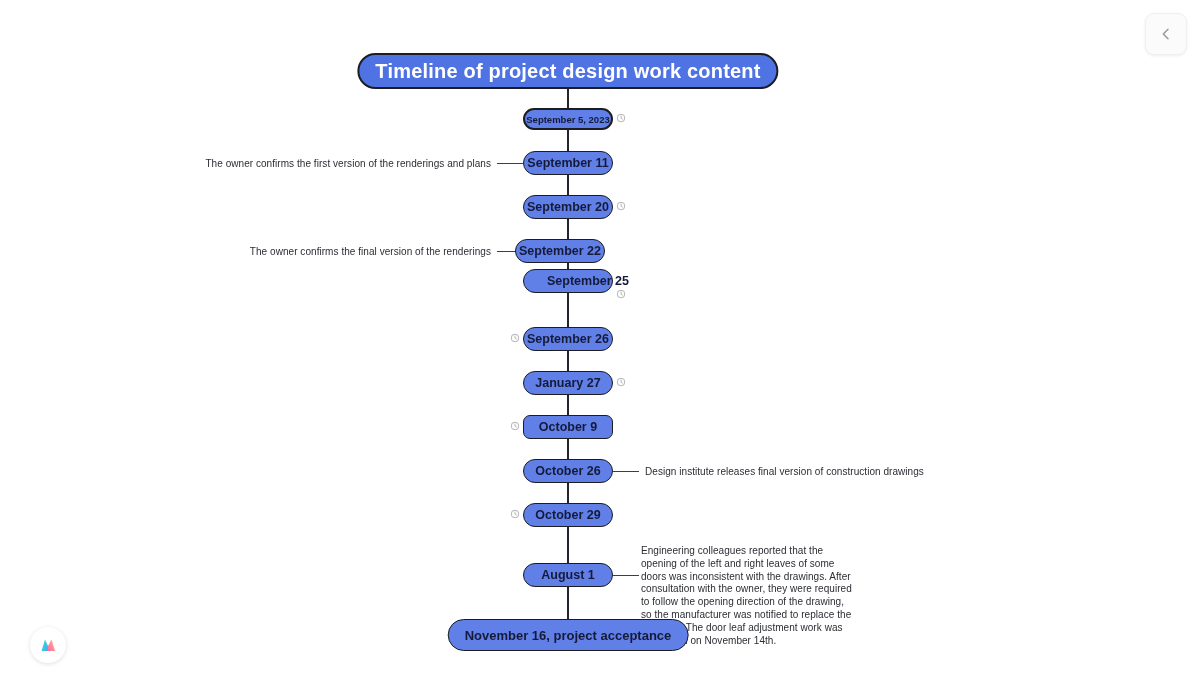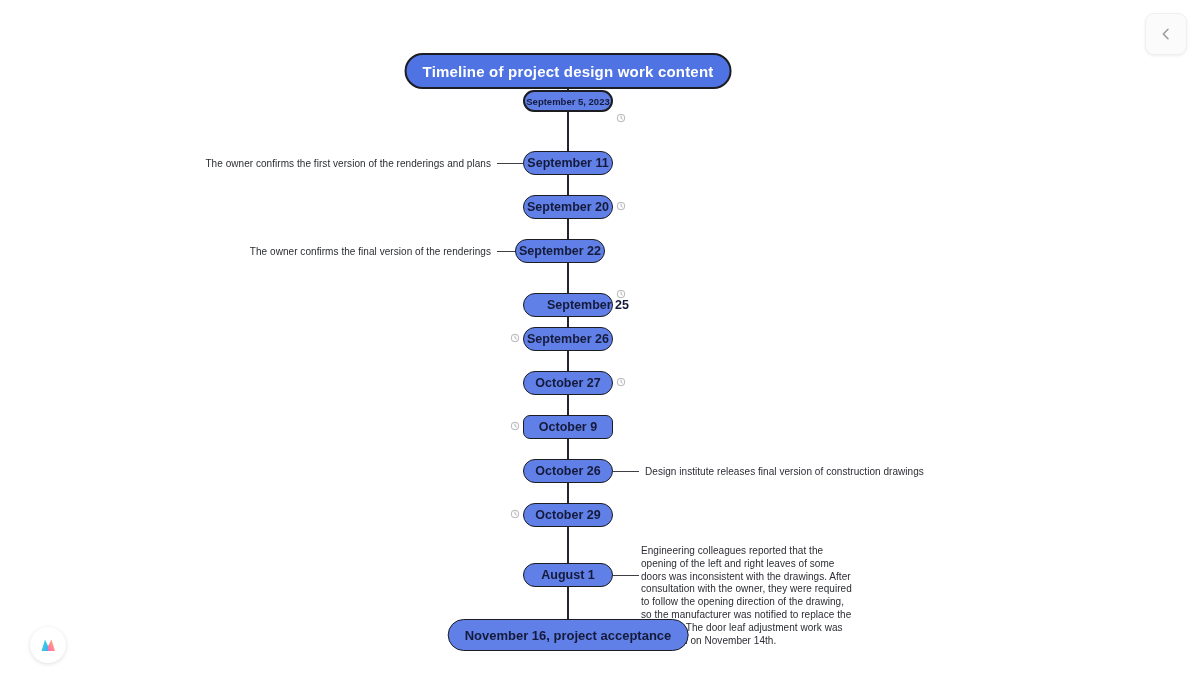--- a/index.html
+++ b/index.html
@@ -68,21 +68,21 @@
     display: flex;
     align-items: center;
     justify-content: center;
     cursor: pointer;
     z-index: 3;
   }
   .node.title-node {
     background: #4f73e3;
     border-width: 2.2px;
     color: #ffffff;
-    font-size: 15px;
+    font-size: 20px;
     letter-spacing: 0.2px;
     height: 36px;
     padding: 0 16px;
     box-shadow: 0 0 0 4px rgba(255,255,255,0.0);
   }
   .node.date-node {
     font-size: 12.5px;
     height: 24px;
     width: 90px;
   }
@@ -158,21 +158,21 @@
         <path d="M11 17 L11 12 L14.5 5.5 L18 17 Z" fill="url(#lgB)"></path>
       </svg>
     </span>
   </div>
 
   <div id="graph-layer">
       <div class="spine" style="top: 88px; height: 547px;"></div>
       <div class="node title-node" style="left: 568px; top: 71px;">
         <span>Timeline of  project design work content</span>
       </div>
-      <div class="node first-node" style="left: 568px; top: 101px;">
+      <div class="node first-node" style="left: 568px; top: 119px;">
         <span>September 5, 2023</span>
       </div>
       <span class="note-icon" style="left: 621px; top: 118px;">
         <svg width="9" height="9" viewBox="0 0 12 12" aria-hidden="true">
           <circle cx="6" cy="6" r="5.1" fill="#ffffff" stroke="#9b9ba0" stroke-width="1"></circle>
           <path d="M6 3.2 V6.2 L8 7.4" fill="none" stroke="#9b9ba0" stroke-width="1" stroke-linecap="round"></path>
         </svg>
       </span>
       <div class="node date-node" style="left: 568px; top: 163px;">
         <span>September 11</span>
@@ -186,40 +186,40 @@
         <svg width="9" height="9" viewBox="0 0 12 12" aria-hidden="true">
           <circle cx="6" cy="6" r="5.1" fill="#ffffff" stroke="#9b9ba0" stroke-width="1"></circle>
           <path d="M6 3.2 V6.2 L8 7.4" fill="none" stroke="#9b9ba0" stroke-width="1" stroke-linecap="round"></path>
         </svg>
       </span>
       <div class="node date-node" style="left: 560px; top: 251px;">
         <span>September 22</span>
       </div>
       <div class="stub" style="top: 251px; width: 26px; left: 497px;"></div>
       <div class="annotation left" style="width: auto; right: 709px; top: 246px; white-space: nowrap;">The owner confirms the final version of the renderings</div>
-      <div class="node date-node" style="left: 568px; top: 305px; padding-left: 40px;">
+      <div class="node date-node" style="left: 568px; top: 281px; padding-left: 40px;">
         <span>September 25</span>
       </div>
       <span class="note-icon" style="left: 621px; top: 294px;">
         <svg width="9" height="9" viewBox="0 0 12 12" aria-hidden="true">
           <circle cx="6" cy="6" r="5.1" fill="#ffffff" stroke="#9b9ba0" stroke-width="1"></circle>
           <path d="M6 3.2 V6.2 L8 7.4" fill="none" stroke="#9b9ba0" stroke-width="1" stroke-linecap="round"></path>
         </svg>
       </span>
       <div class="node date-node" style="left: 568px; top: 339px;">
         <span>September 26</span>
       </div>
       <span class="note-icon" style="left: 515px; top: 338px;">
         <svg width="9" height="9" viewBox="0 0 12 12" aria-hidden="true">
           <circle cx="6" cy="6" r="5.1" fill="#ffffff" stroke="#9b9ba0" stroke-width="1"></circle>
           <path d="M6 3.2 V6.2 L8 7.4" fill="none" stroke="#9b9ba0" stroke-width="1" stroke-linecap="round"></path>
         </svg>
       </span>
       <div class="node date-node" style="left: 568px; top: 383px;">
-        <span>October 27</span>
+        <span>January 27</span>
       </div>
       <span class="note-icon" style="left: 621px; top: 382px;">
         <svg width="9" height="9" viewBox="0 0 12 12" aria-hidden="true">
           <circle cx="6" cy="6" r="5.1" fill="#ffffff" stroke="#9b9ba0" stroke-width="1"></circle>
           <path d="M6 3.2 V6.2 L8 7.4" fill="none" stroke="#9b9ba0" stroke-width="1" stroke-linecap="round"></path>
         </svg>
       </span>
       <div class="node date-node" style="left: 568px; top: 427px; border-radius: 7px;">
         <span>October 9</span>
       </div>

